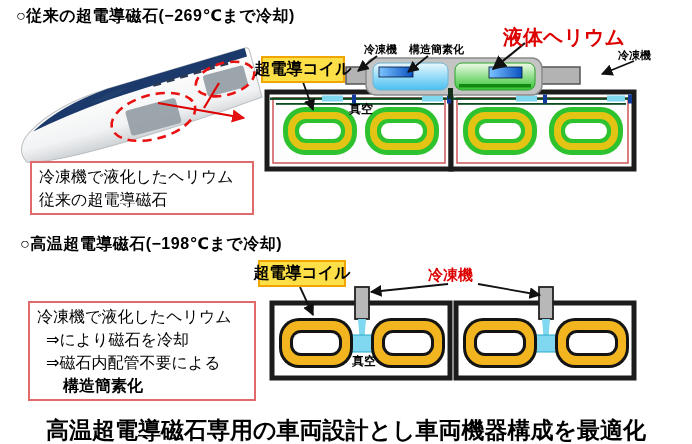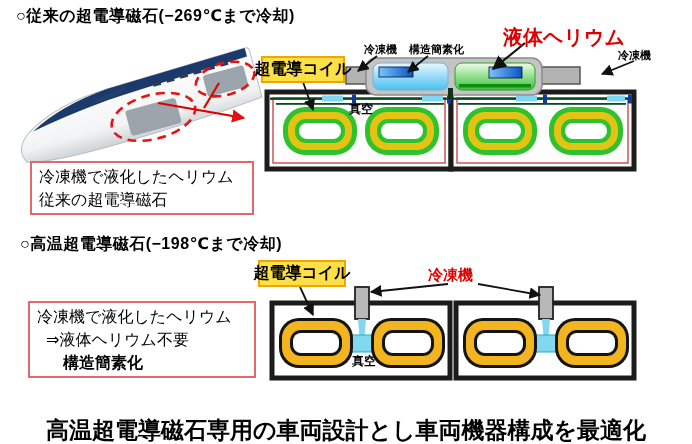--- a/index.html
+++ b/index.html
@@ -207,19 +207,20 @@
 
   <div class="abs sec-title" style="left:20px;top:234px">○高温超電導磁石(−198℃まで冷却)</div>
 
   <div class="abs coil-label" style="left:258px;top:260px;width:84px;height:23px">超電導コイル</div>
 
   <div class="abs red-label" style="left:428px;top:266px;font-size:15px">冷凍機</div>
   <div class="abs vac-label" style="left:352px;top:353px">真空</div>
 
   <div class="abs note" style="left:28px;top:301px;width:210px">
     <div>冷凍機で液化したヘリウム</div>
-    <div class="indent1">⇒液体ヘリウム不要</div>
+    <div class="indent1">⇒により磁石を冷却</div>
+    <div class="indent1">⇒磁石内配管不要による</div>
     <div class="indent2">構造簡素化</div>
   </div>
 
   <div class="abs caption" style="left:0;top:415px">高温超電導磁石専用の車両設計とし車両機器構成を最適化</div>
 
 </div>
 
 </body></html>

